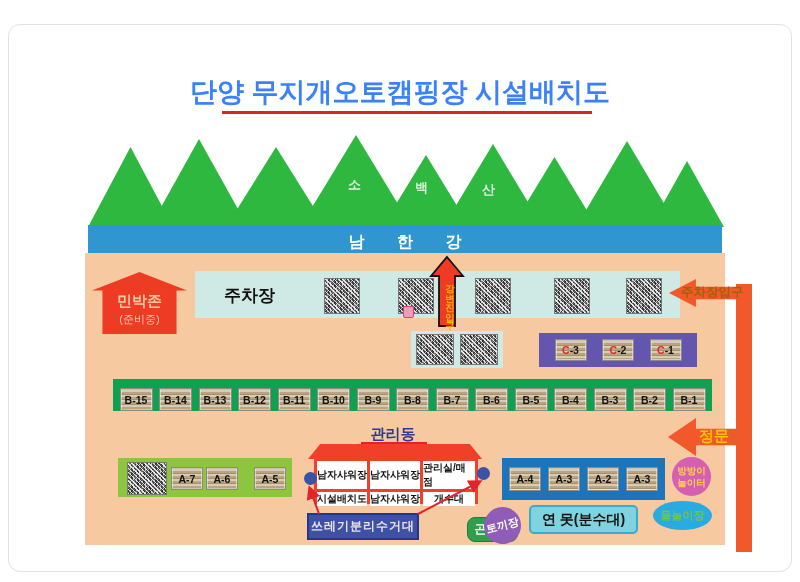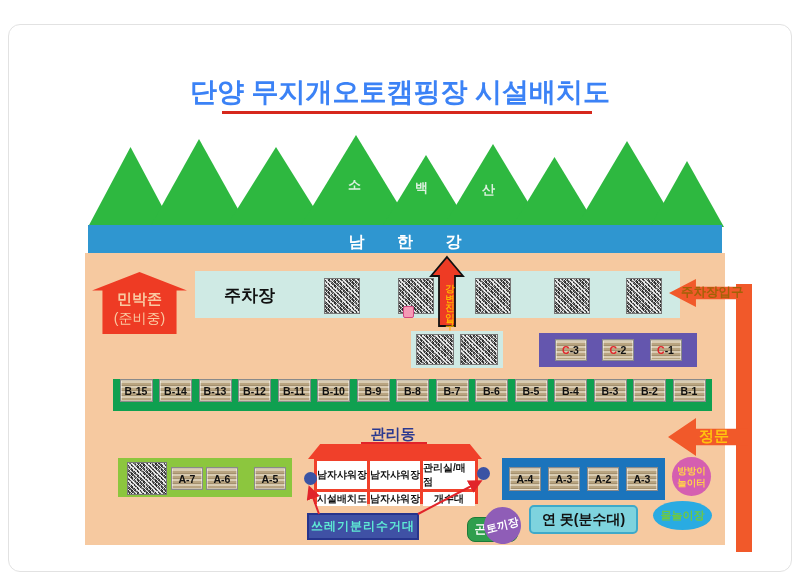--- a/index.html
+++ b/index.html
@@ -28,62 +28,62 @@
       repeating-linear-gradient(-45deg, rgba(0,0,0,.55) 0 1px, transparent 1px 2px),
       repeating-linear-gradient(90deg,#777 0 2px,#bbb 2px 3px,#555 3px 5px,#ccc 5px 6px);}
   .pk-noise{width:34px;height:34px;top:278px;}
   .marker{left:403px;top:306px;width:9px;height:10px;background:#f59ab5;border:1px solid #d3457f;border-radius:2px;}
 
   
   .minbak{left:92px;top:272px;width:95px;height:62px;background:#ee3b24;
     clip-path:polygon(50% 0,100% 30%,89% 30%,89% 100%,11% 100%,11% 30%,0 30%);
     display:flex;flex-direction:column;align-items:center;justify-content:center;padding-top:12px;box-sizing:border-box;}
   .minbak .l1{color:#f9c9a2;font-weight:bold;font-size:15px;}
-  .minbak .l2{color:#f9c9a2;font-size:14px;margin-top:1px;}
+  .minbak .l2{color:#f9c9a2;font-size:11px;margin-top:1px;}
 
   
   .road{left:736px;top:284px;width:16px;height:268px;background:#f1592a;}
   .o-arrow{background:#f1592a;clip-path:polygon(0 50%,35% 0,35% 28%,100% 28%,100% 72%,35% 72%,35% 100%);}
   .pk-entry{left:669px;top:279px;width:77px;height:28px;}
   .pk-entry-text{left:681px;top:284px;font-size:12.5px;font-weight:bold;color:#a16207;z-index:4;}
   .gate{left:668px;top:418px;width:80px;height:38px;}
   .gate-text{left:699px;top:427px;font-size:15px;font-weight:bold;color:#ffc20e;z-index:4;}
 
   
   .cyan-mid{left:411px;top:331px;width:92px;height:37px;background:#cfeae4;display:flex;align-items:center;justify-content:space-evenly;}
   .mid-noise{width:36px;height:29px;}
   .cbar{left:539px;top:333px;width:158px;height:34px;background:#6456ae;display:flex;align-items:center;justify-content:space-evenly;}
   .wood{background-color:#cbb894;border:1px solid #8a8a8a;box-shadow:inset 0 0 0 1px rgba(255,255,255,.45);
     background-image:repeating-linear-gradient(180deg, rgba(90,70,40,.35) 0 1px, rgba(255,255,255,.28) 1px 3px, rgba(120,95,60,.22) 3px 5px);
     display:flex;align-items:center;justify-content:center;font-weight:bold;color:#111;}
   .wood-c{width:30px;height:20px;font-size:10.5px;}
   .c-site{display:block;}
   .c-site::first-letter{color:#e1242a;}
-  .bbar{left:113px;top:379px;width:599px;height:32px;background:#0fa050;display:flex;align-items:flex-start;justify-content:space-evenly;}
+  .bbar{left:113px;top:379px;width:599px;height:32px;background:#0fa050;display:flex;align-items:flex-end;justify-content:space-evenly;}
   .wood-b{width:31px;height:21px;font-size:10.5px;}
 
   
   .mgmt-title{left:333px;top:425px;width:120px;text-align:center;font-size:15px;font-weight:900;color:#2b3990;}
   .mgmt-underline{left:361px;top:442px;width:66px;height:2.5px;background:#e1242a;}
   .roof{left:308px;top:444px;width:174px;height:15px;background:#f0402a;clip-path:polygon(7% 0,93% 0,100% 100%,0 100%);}
   .bldg{left:314px;top:458px;width:164px;height:46px;background:#f0402a;display:grid;
         grid-template-columns:50px 50px 1fr;gap:3px;padding:3px;box-sizing:border-box;}
   .cell{background:#fff;display:flex;align-items:center;justify-content:center;font-size:10px;font-weight:bold;color:#111;}
   .dot{width:13px;height:13px;border-radius:50%;background:#3a53a4;}
 
   
   .a-left{left:118px;top:458px;width:174px;height:39px;background:#8cc63e;}
   .a-left .noise{left:9px;top:4px;width:38px;height:31px;position:absolute;}
   .wood-a{width:30px;height:21px;font-size:10.5px;position:absolute;top:9px;}
   .a-right{left:502px;top:458px;width:163px;height:42px;background:#1b74bc;display:flex;align-items:center;justify-content:space-evenly;}
   .wood-a2{width:30px;height:22px;font-size:10.5px;}
 
   
   .trash{left:307px;top:513px;width:112px;height:27px;background:#3f51a5;border:2px solid #26348c;box-sizing:border-box;
-         display:flex;align-items:center;justify-content:center;color:#5eead4;font-weight:bold;font-size:12px;
+         display:flex;align-items:center;justify-content:center;color:#e5e5e5;font-weight:bold;font-size:12px;
          font-family:"Liberation Serif","DejaVu Serif",serif;letter-spacing:1px;}
   .insect{left:431px;top:517px;width:49px;height:23px;background:#2f9e4d;border:1px solid #1d7a38;border-radius:8px;
           display:flex;align-items:center;justify-content:center;color:#fff;font-weight:bold;font-size:12px;margin-left:36px;}
   .rabbit{left:484px;top:507px;width:37px;height:37px;border-radius:50%;background:#8f5db7;
           display:flex;align-items:center;justify-content:center;color:#fff;font-weight:bold;font-size:11px;transform:rotate(-14deg);}
   .pond{left:529px;top:505px;width:109px;height:29px;background:#7ed3de;border:2px solid #3fa9c9;border-radius:5px;box-sizing:border-box;
         display:flex;align-items:center;justify-content:center;color:#111;font-weight:bold;font-size:14px;}
   .waterplay{left:653px;top:501px;width:59px;height:29px;border-radius:50%;background:#29abe2;
              display:flex;align-items:center;justify-content:center;color:#6fc93f;font-weight:bold;font-size:11px;}
   .tramp{left:672px;top:457px;width:39px;height:39px;border-radius:50%;background:#d55fb0;

